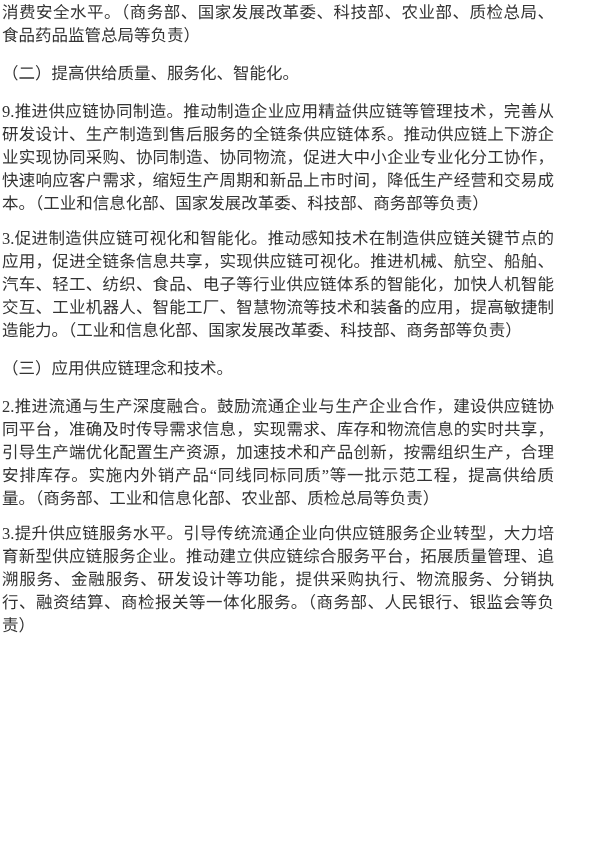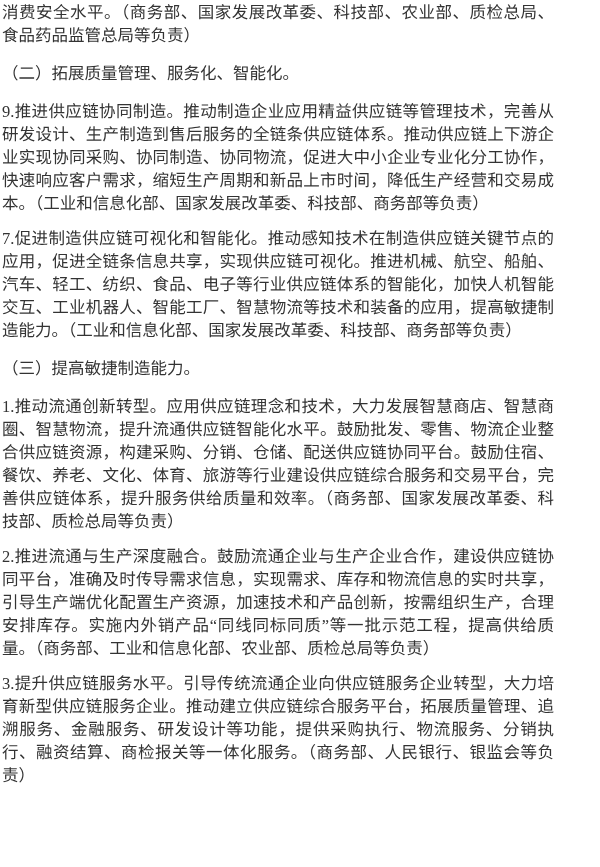--- a/index.html
+++ b/index.html
@@ -29,20 +29,19 @@
   }
   .page > :first-child {
     margin-top: 0;
   }
 </style>
 </head>
 <body>
 
 <main class="page">
   <p class="para">消费安全水平。（商务部、国家发展改革委、科技部、农业部、质检总局、食品药品监管总局等负责）</p>
-  <p class="heading">（二）拓展质量管理、服务化、智能化。</p>
+  <p class="heading">（二）提高供给质量、服务化、智能化。</p>
   <p class="para">9.推进供应链协同制造。推动制造企业应用精益供应链等管理技术，完善从研发设计、生产制造到售后服务的全链条供应链体系。推动供应链上下游企业实现协同采购、协同制造、协同物流，促进大中小企业专业化分工协作，快速响应客户需求，缩短生产周期和新品上市时间，降低生产经营和交易成本。（工业和信息化部、国家发展改革委、科技部、商务部等负责）</p>
-  <p class="para">7.促进制造供应链可视化和智能化。推动感知技术在制造供应链关键节点的应用，促进全链条信息共享，实现供应链可视化。推进机械、航空、船舶、汽车、轻工、纺织、食品、电子等行业供应链体系的智能化，加快人机智能交互、工业机器人、智能工厂、智慧物流等技术和装备的应用，提高敏捷制造能力。（工业和信息化部、国家发展改革委、科技部、商务部等负责）</p>
-  <p class="heading">（三）提高敏捷制造能力。</p>
-  <p class="para">1.推动流通创新转型。应用供应链理念和技术，大力发展智慧商店、智慧商圈、智慧物流，提升流通供应链智能化水平。鼓励批发、零售、物流企业整合供应链资源，构建采购、分销、仓储、配送供应链协同平台。鼓励住宿、餐饮、养老、文化、体育、旅游等行业建设供应链综合服务和交易平台，完善供应链体系，提升服务供给质量和效率。（商务部、国家发展改革委、科技部、质检总局等负责）</p>
+  <p class="para">3.促进制造供应链可视化和智能化。推动感知技术在制造供应链关键节点的应用，促进全链条信息共享，实现供应链可视化。推进机械、航空、船舶、汽车、轻工、纺织、食品、电子等行业供应链体系的智能化，加快人机智能交互、工业机器人、智能工厂、智慧物流等技术和装备的应用，提高敏捷制造能力。（工业和信息化部、国家发展改革委、科技部、商务部等负责）</p>
+  <p class="heading">（三）应用供应链理念和技术。</p>
   <p class="para">2.推进流通与生产深度融合。鼓励流通企业与生产企业合作，建设供应链协同平台，准确及时传导需求信息，实现需求、库存和物流信息的实时共享，引导生产端优化配置生产资源，加速技术和产品创新，按需组织生产，合理安排库存。实施内外销产品“同线同标同质”等一批示范工程，提高供给质量。（商务部、工业和信息化部、农业部、质检总局等负责）</p>
   <p class="para">3.提升供应链服务水平。引导传统流通企业向供应链服务企业转型，大力培育新型供应链服务企业。推动建立供应链综合服务平台，拓展质量管理、追溯服务、金融服务、研发设计等功能，提供采购执行、物流服务、分销执行、融资结算、商检报关等一体化服务。（商务部、人民银行、银监会等负责）</p>
 </main>
 
 </body></html>

